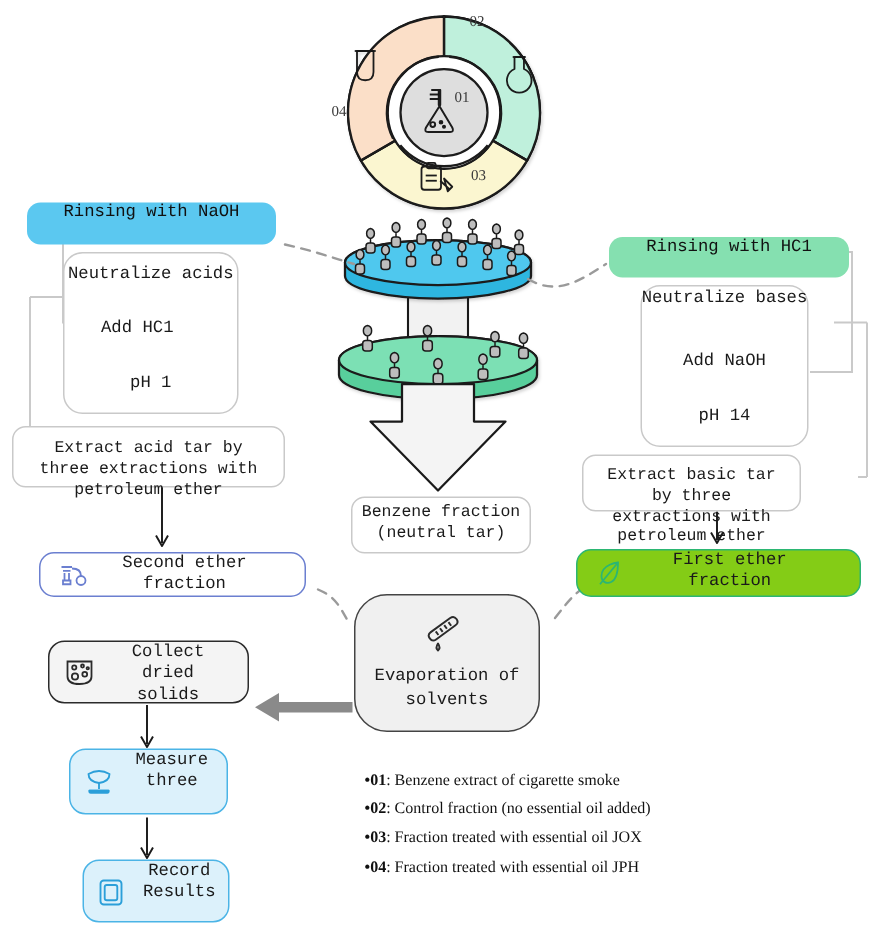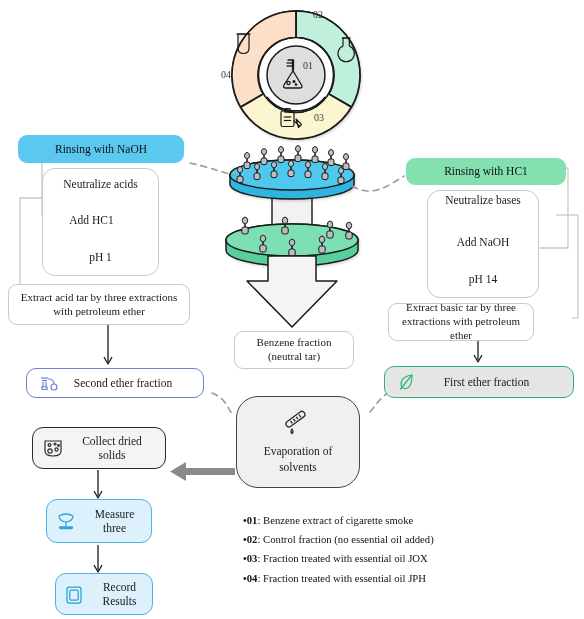--- a/index.html
+++ b/index.html
@@ -1,21 +1,21 @@
 <!DOCTYPE html>
 <html><head>
 <meta charset="utf-8">
 <style>
   html,body{margin:0;padding:0;background:#fff;}
   body{width:584px;height:619px;position:relative;overflow:hidden;
        font-family:"Liberation Serif","DejaVu Serif",serif;color:#1a1a1a;}
   #stage{position:absolute;inset:0;width:584px;height:619px;}
   .svg-layer{position:absolute;left:0;top:0;width:584px;height:619px;pointer-events:none;}
-  .node{position:absolute;box-sizing:border-box;display:flex;align-items:center;
-        justify-content:center;text-align:center;line-height:1.25;}
+  .node{position:absolute;box-sizing:border-box;display:flex;
+        justify-content:center;text-align:center;line-height:1.25;font-family:Liberation Mono, monospace;}
   .rr{border-radius:9px;}
   .hdr{font-size:11.5px;color:#111;}
   .plain{background:#fff;border:1px solid #c9c9c9;font-size:11px;color:#1a1a1a;}
   .icobox{gap:9px;justify-content:flex-start;padding-left:12px;}
   .ico{flex:0 0 auto;display:flex;align-items:center;justify-content:center;}
   .steptxt{font-size:11.5px;}
   .legend{position:absolute;font-size:10.7px;color:#111;line-height:1.0;}
   .legend div{margin-bottom:8.5px;white-space:nowrap;}
   .legend b{font-weight:bold;}
   .dot{font-weight:bold;}
@@ -311,21 +311,21 @@
     <span>Add NaOH</span>
   </div>
   <div class="node steptxt" style="left:427px;top:271px;width:112px;height:16px;">
     <span>pH 14</span>
   </div>
 
   <div class="node rr plain" style="left:388px;top:303px;width:146px;height:38px;padding:7px 8px;">
     <span>Extract basic tar by three extractions with petroleum ether</span>
   </div>
 
-  <div class="node rr icobox" style="left:384px;top:366px;width:190px;height:32px;background:#e5e5e5;border:1.6px solid #2BB673;border-radius:10px;">
+  <div class="node rr icobox" style="left:384px;top:366px;width:190px;height:32px;background:#84cc16;border:1.6px solid #2BB673;border-radius:10px;">
     <span class="ico">
       <svg width="20" height="20" viewBox="0 0 20 20" fill="none" stroke="#2BB673" stroke-width="1.2">
         <path d="M15 3 C 15 3, 4 4, 4 12 C 4 16, 7.5 17.5, 10.5 16 C 14.5 14, 15 7, 15 3 Z"></path>
         <line x1="15" y1="3" x2="3" y2="17.5"></line>
       </svg>
     </span>
     <span class="steptxt" style="flex:1;text-align:center;padding-right:26px;">First ether fraction</span>
   </div>
 
   <div class="node rr plain" style="left:234px;top:331px;width:120px;height:38px;flex-direction:column;">

